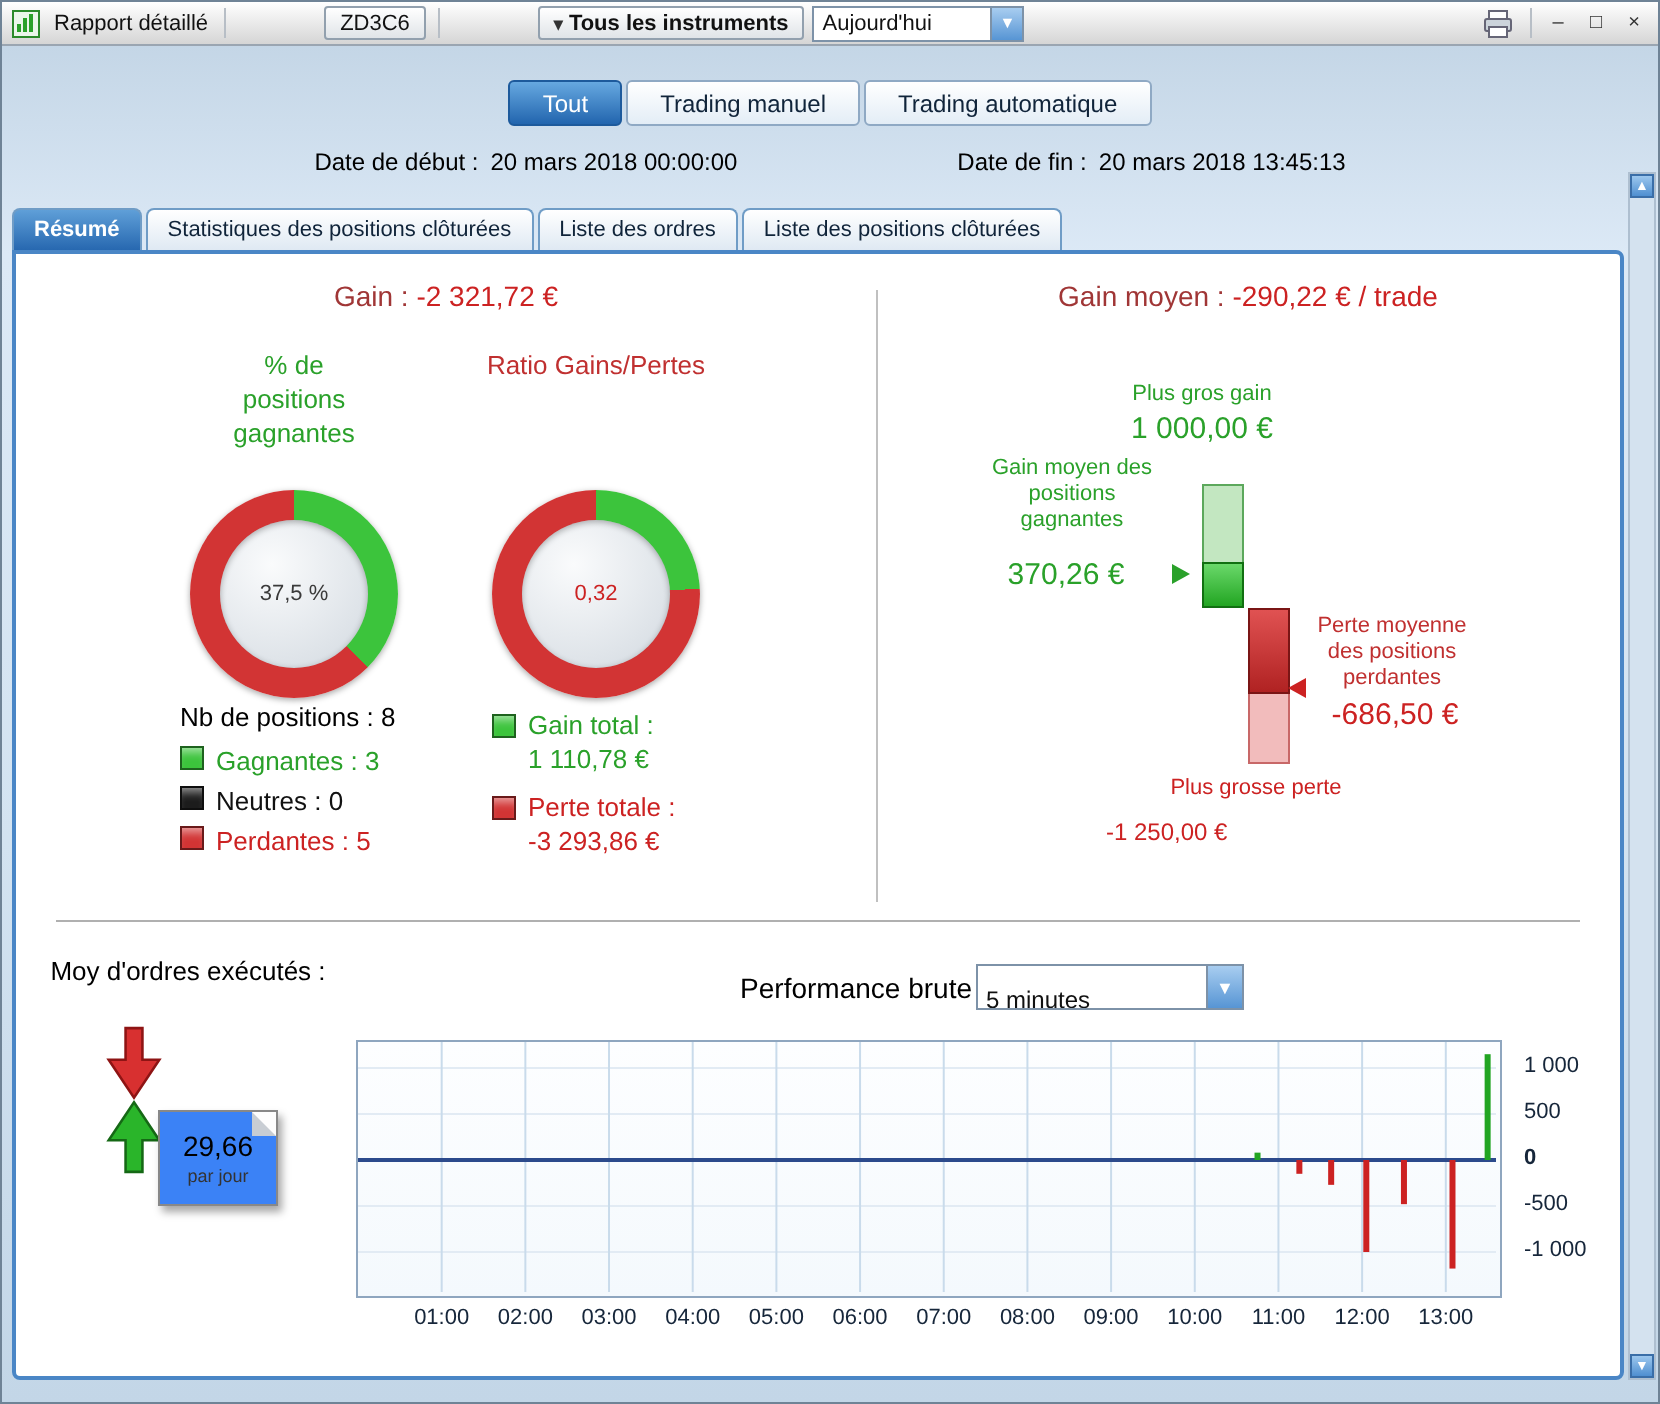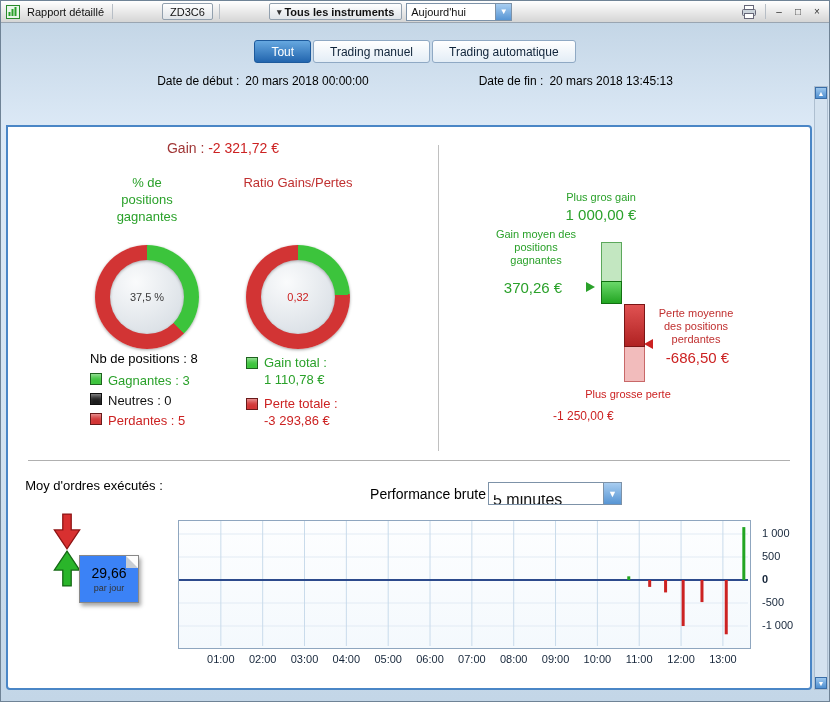--- a/index.html
+++ b/index.html
@@ -120,21 +120,21 @@
   #arrow-up-green{left:45px;top:422px;}
   .note{left:71px;top:428px;width:60px;height:48px;background:#3b82f6;border:1px solid #888;
     box-shadow:2px 3px 4px rgba(0,0,0,.35);text-align:center;}
   .note .fold{position:absolute;top:0;right:0;width:0;height:0;border-style:solid;
     border-width:0 12px 12px 0;border-color:transparent #fdfdfd #c8cdd3 transparent;}
   .note-val{margin-top:9px;font-size:14px;color:#000;}
   .note-unit{font-size:9px;color:#333;margin-top:2px;}
 
   .perf-title{left:280px;top:359px;width:198px;text-align:right;font-size:14px;color:#000;}
   .perf-combo{left:480px;top:355px;width:134px;height:23px;}
-  .perf-combo .ctext{font-size:16px;margin-top:12px;}
+  .perf-combo .ctext{font-size:12px;margin-top:12px;}
   .perf-combo .cbtn{width:18px;font-size:9px;}
 
   #chart-wrap{left:170px;top:393px;width:573px;height:129px;border:1px solid #8fa6bf;
     background:linear-gradient(180deg,#fdfeff,#f4f9fd);}
   #y-labels{left:749px;top:393px;width:52px;height:129px;}
   .ylab{position:absolute;left:5px;font-size:11px;color:#16263a;}
   .ylab-zero{font-weight:bold;}
   #x-labels{left:170px;top:526px;width:600px;height:14px;}
   .xlab{position:absolute;top:0;width:40px;text-align:center;font-size:11px;color:#16263a;}
 
@@ -198,20 +198,26 @@
 
   <div class="dates" data-interactable="false">
     <span data-interactable="false">
       <span data-interactable="false">Date de début :</span><span class="dval" data-interactable="false">20 mars 2018 00:00:00</span>
     </span>
     <span data-interactable="false">
       <span data-interactable="false">Date de fin :</span><span class="dval" data-interactable="false">20 mars 2018 13:45:13</span>
     </span>
   </div>
 
+  <div class="main-tabs" data-interactable="false">
+    <span class="mtab selected" data-interactable="true">Résumé</span>
+    <span class="mtab" data-interactable="true">Statistiques des positions clôturées</span>
+    <span class="mtab" data-interactable="true">Liste des ordres</span>
+    <span class="mtab" data-interactable="true">Liste des positions clôturées</span>
+  </div>
 
   <div class="panel" data-interactable="false">
 
     <div class="abs gain-line" data-interactable="false">
       <span class="lbl-maroon" data-interactable="false">Gain :</span>
       <span class="val-red" data-interactable="false">-2 321,72 €</span>
     </div>
 
     <div class="abs col-head wr txt-green" data-interactable="false">% de positions gagnantes</div>
     <div class="abs col-head rt txt-red" data-interactable="false">Ratio Gains/Pertes</div>
@@ -249,20 +255,24 @@
       <div class="tot-head" data-interactable="false">
         <span class="sq" data-interactable="false" style="background: rgb(210, 52, 52);"></span>
         <span class="val-red" data-interactable="false">Perte totale :</span>
       </div>
       <div class="tot-val val-red" data-interactable="false">-3 293,86 €</div>
     </div>
 
     <div class="abs vdivider" data-interactable="false"></div>
 
     <div class="abs gm" data-interactable="false">
+      <div class="gm-title" data-interactable="false">
+        <span class="lbl-maroon" data-interactable="false">Gain moyen :</span>
+        <span class="val-red" data-interactable="false">-290,22 € / trade</span>
+      </div>
       <div class="pgg-label gm-small txt-green" data-interactable="false">Plus gros gain</div>
       <div class="pgg-value gm-big txt-green" data-interactable="false">1 000,00 €</div>
 
       <div class="bar" id="bar-biggest-gain" data-interactable="false" style="height: 62px; top: 115px;"></div>
       <div class="bar" id="bar-avg-gain" data-interactable="false" style="height: 23px; top: 154px;"></div>
       <div class="bar" id="bar-biggest-loss" data-interactable="false" style="height: 78px; top: 177px;"></div>
       <div class="bar" id="bar-avg-loss" data-interactable="false" style="height: 43px; top: 177px;"></div>
 
       <div class="avg-gain-label gm-small txt-green" data-interactable="false">Gain moyen des positions gagnantes</div>
       <div class="arrow-right" data-interactable="false"></div>

